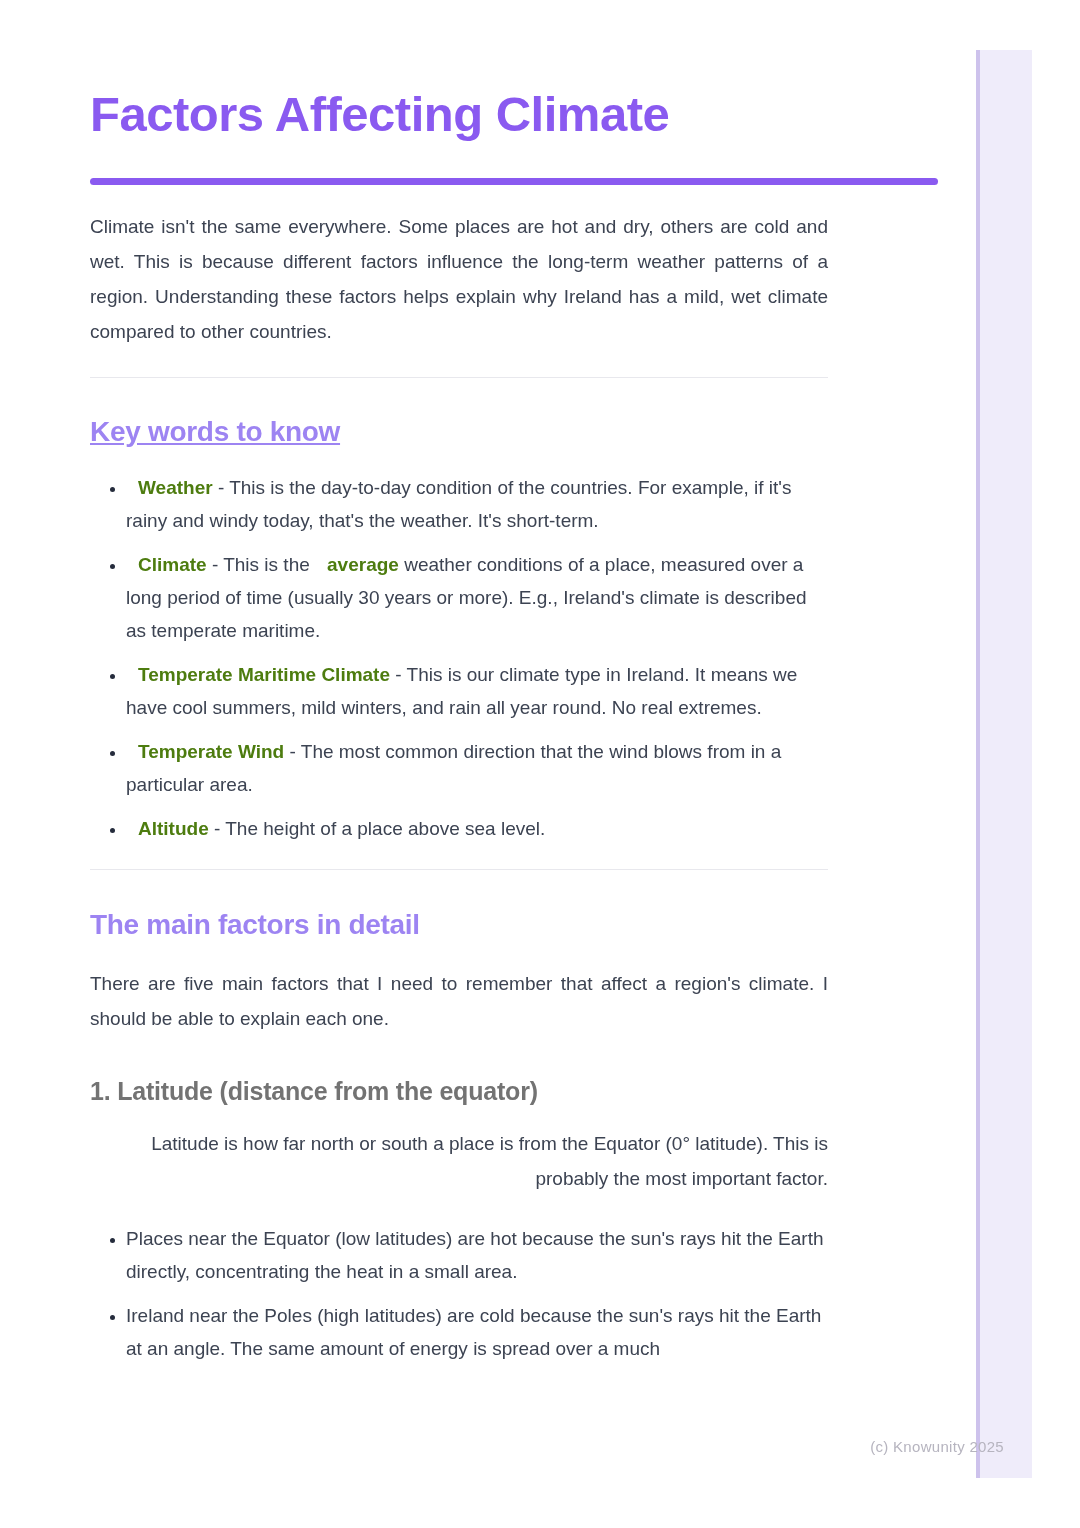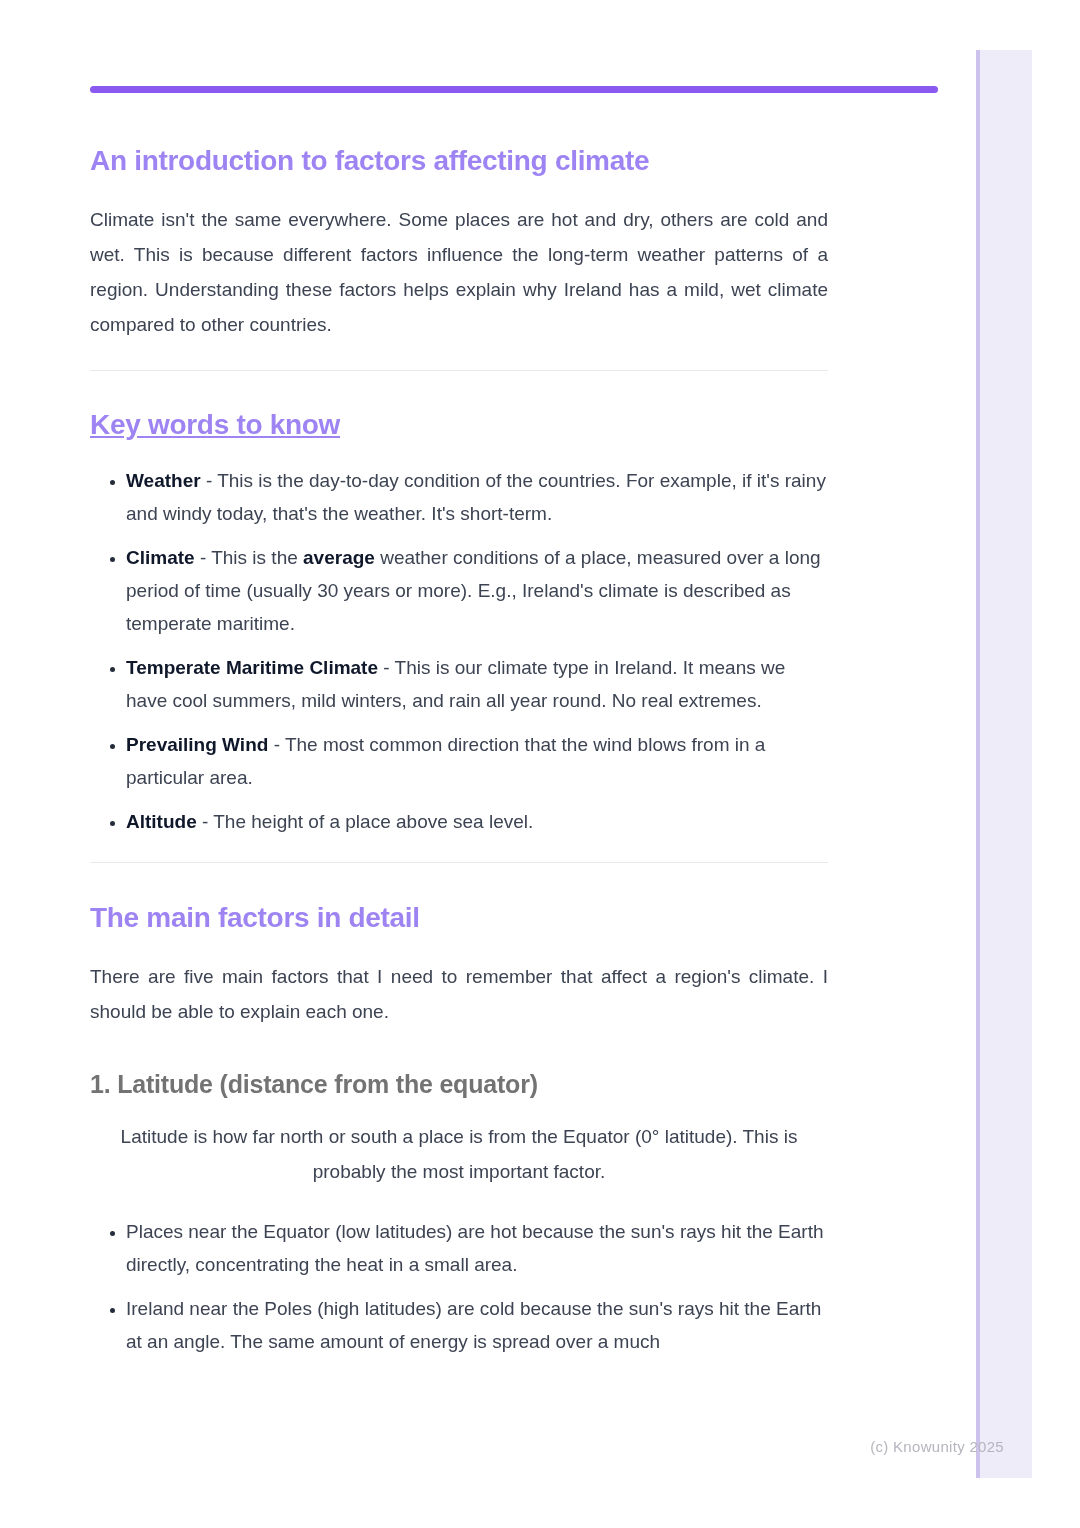--- a/index.html
+++ b/index.html
@@ -27,62 +27,62 @@
   h2.mt2{margin-top:37px;text-decoration:underline;}
   h2.mt3{margin-top:38px;}
   h3{
     margin:40px 0 0 0;font-size:25px;line-height:30px;font-weight:700;
     letter-spacing:-0.2px;color:#737373;
   }
   p{
     margin:24px 0 0 0;width:738px;font-size:19px;line-height:35px;
     color:#3c4352;text-align:justify;
   }
-  p.no-just{text-align:center;margin-top:20px;}
+  p.no-just{text-align:right;margin-top:20px;}
   hr{
     border:none;border-top:1px solid #e8e8ed;width:738px;margin:0;
   }
   hr.d1{margin-top:28px;}
   hr.d2{margin-top:24px;}
   ul{
     margin:22px 0 0 0;padding:0 0 0 36px;width:702px;list-style:disc;
   }
   ul.lat{margin-top:26px;}
   li{
     font-size:19px;line-height:33px;color:#3c4352;margin-bottom:11px;
   }
   li::marker{color:#252c3c;font-size:16px;}
-  .term{font-weight:700;color:#0f172a;}
+  .term{font-weight:700;color:#4d7c0f;margin-left:12px;}
   .footer{
     position:absolute;top:1437px;right:76px;z-index:2;
     font-size:15px;line-height:20px;color:#b6b4bf;letter-spacing:0.3px;
   }
 </style>
 </head>
 <body>
 
 <div class="page">
 
   <div class="edge-bar"></div>
 
   <div class="content">
 
+    <h1>Factors Affecting Climate</h1>
     <div class="title-rule"></div>
 
-    <h2 class="mt1">An introduction to factors affecting climate</h2>
     <p>Climate isn't the same everywhere. Some places are hot and dry, others are cold and wet. This is because different factors influence the long-term weather patterns of a region. Understanding these factors helps explain why Ireland has a mild, wet climate compared to other countries.</p>
 
     <hr class="d1">
 
     <h2 class="mt2">Key words to know</h2>
     <ul id="keywords-list">
         <li><span class="term">Weather</span><span> - This is the day-to-day condition of the countries. For example, if it's rainy and windy today, that's the weather. It's short-term.</span></li>
         <li><span class="term">Climate</span><span> - This is the </span><span class="term">average</span><span> weather conditions of a place, measured over a long period of time (usually 30 years or more). E.g., Ireland's climate is described as temperate maritime.</span></li>
         <li><span class="term">Temperate Maritime Climate</span><span> - This is our climate type in Ireland. It means we have cool summers, mild winters, and rain all year round. No real extremes.</span></li>
-        <li><span class="term">Prevailing Wind</span><span> - The most common direction that the wind blows from in a particular area.</span></li>
+        <li><span class="term">Temperate Wind</span><span> - The most common direction that the wind blows from in a particular area.</span></li>
         <li><span class="term">Altitude</span><span> - The height of a place above sea level.</span></li>
       </ul>
 
     <hr class="d2">
 
     <h2 class="mt3">The main factors in detail</h2>
     <p>There are five main factors that I need to remember that affect a region's climate. I should be able to explain each one.</p>
 
     <h3>1. Latitude (distance from the equator)</h3>
     <p class="no-just">Latitude is how far north or south a place is from the Equator (0° latitude). This is probably the most important factor.</p>

